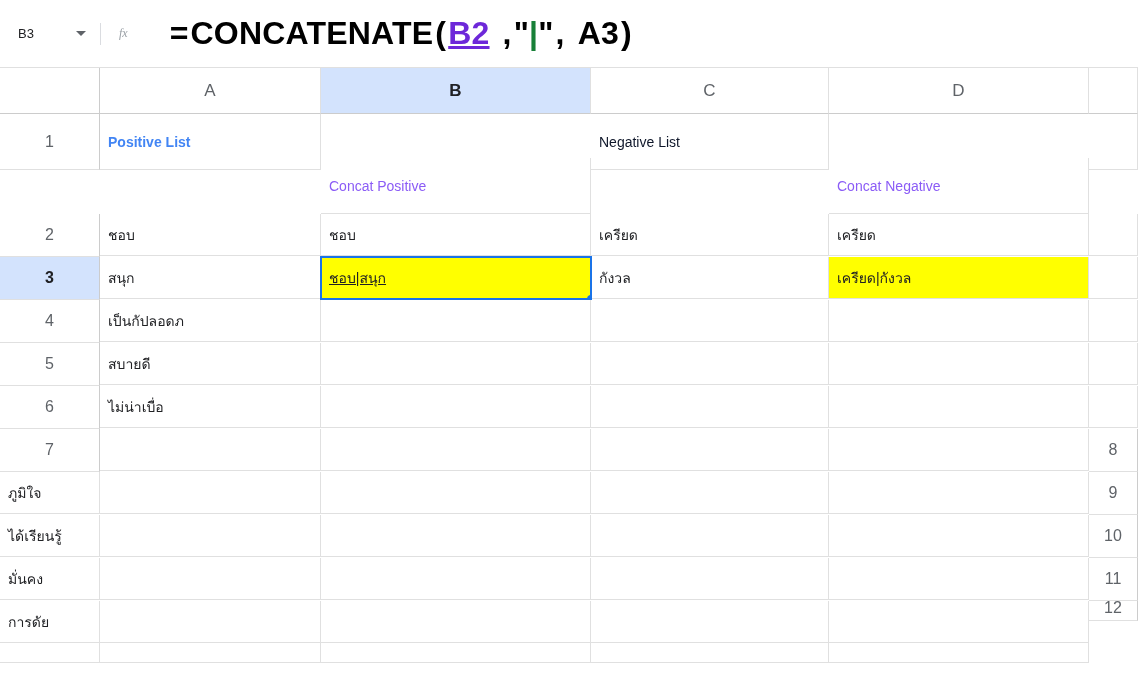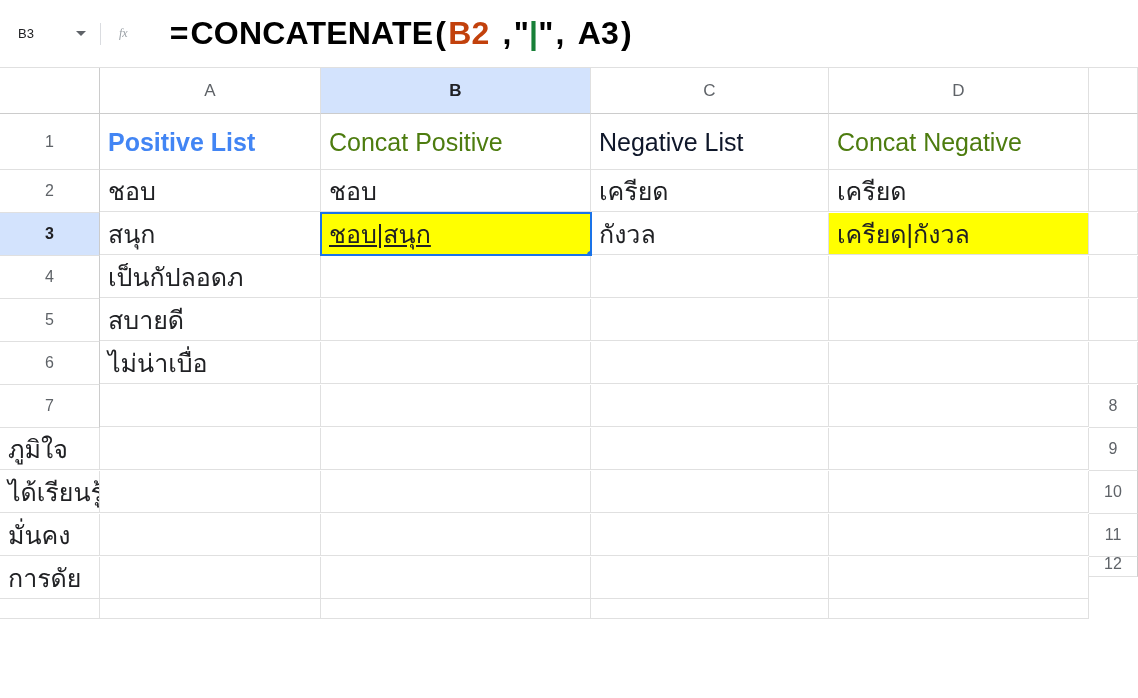--- a/index.html
+++ b/index.html
@@ -46,21 +46,21 @@
     font-size: 32px;
     font-weight: 700;
     font-family: Arial, sans-serif;
     letter-spacing: 0.2px;
     display: flex;
     align-items: baseline;
     gap: 2px;
     margin-left: 30px;
   }
   .f-eq, .f-fn, .f-paren, .f-comma, .f-pipe { color: #000; }
-  .f-b2 { color: #c2410c; }
+  .f-b2 { color: #6d28d9; text-decoration: underline; }
   .f-pipe-outer { color: #000; }
   .f-pipe-inner { color: #188038; font-weight: 700; }
   .f-a3 { color: #000000; }
   .sheet {
     display: grid;
     grid-template-columns: 100px 221px 270px 238px 260px 49px;
     font-size: 22px;
   }
   .col-header {
     background: #fff;
@@ -95,27 +95,27 @@
     background: #d3e3fd;
     color: #202124;
     font-weight: 600;
   }
   .cell {
     border-right: 1px solid #e0e0e0;
     border-bottom: 1px solid #e0e0e0;
     padding: 4px 8px;
     height: 42px;
     line-height: 34px;
-    font-size: 25px;
+    font-size: 14px;
     white-space: nowrap;
     overflow: hidden;
   }
   .pos-header { color: #4285f4; font-weight: 700; }
   .neg-header { color: #0f172a; font-weight: 400; }
-  .hdr-plain { color: #4d7c0f; }
+  .hdr-plain { color: #8b5cf6; margin-top: 44px; }
   .hl { background: #ffff00; }
   .active-cell {
     outline: 2px solid #1a73e8;
     outline-offset: -1px;
     position: relative;
     z-index: 2;
     text-decoration: underline;
   }
   .active-cell::after {
     content: "";

